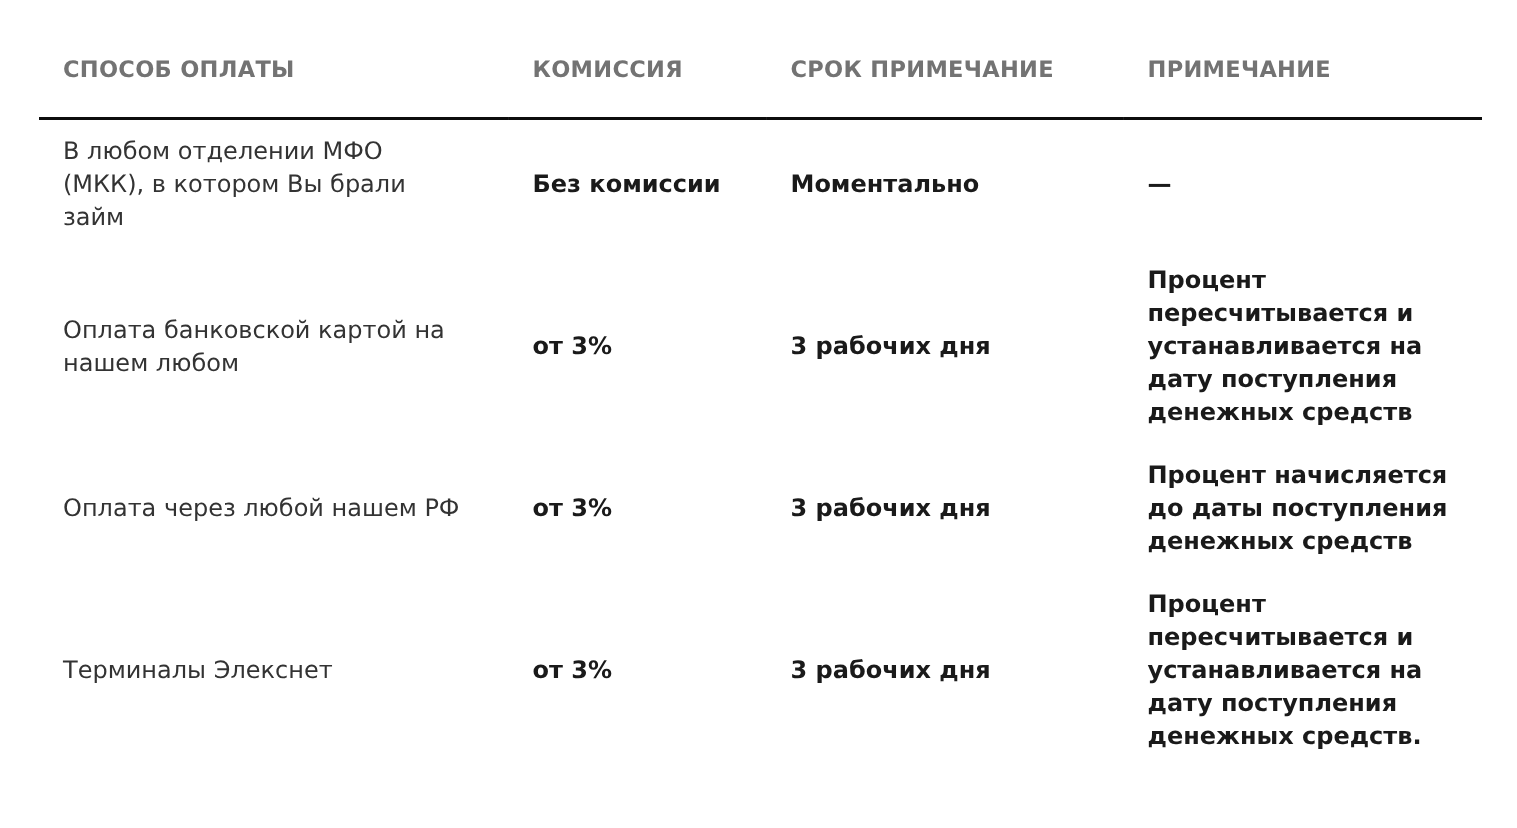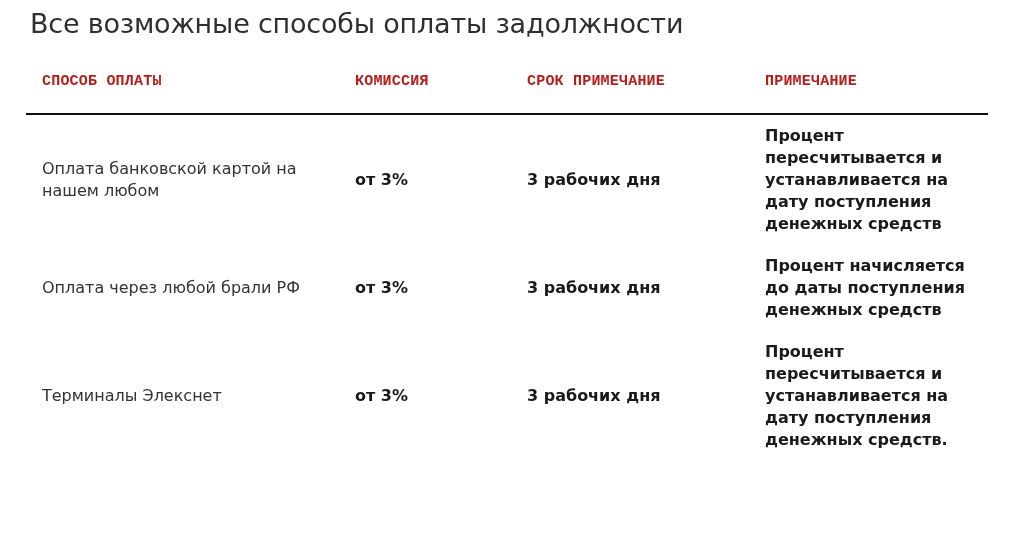--- a/index.html
+++ b/index.html
@@ -32,26 +32,25 @@
   }
   table.payments col.c1 { width: 313px; }
   table.payments col.c2 { width: 172px; }
   table.payments col.c3 { width: 238px; }
   table.payments col.c4 { width: 239px; }
   table.payments th {
     text-align: left;
     vertical-align: middle;
     font-size: 15px;
     font-weight: 700;
-    color: #b91c1c;
+    color: #737373;
     letter-spacing: 0.2px;
     padding: 12px 8px 23px 16px;
     border-bottom: 2px solid #0d0d0d;
     white-space: nowrap;
-    font-family: Liberation Mono, monospace;
   }
   table.payments td {
     vertical-align: middle;
     padding: 10px 8px 10px 16px;
     font-size: 16px;
     line-height: 22px;
     white-space: pre-line;
   }
   td.method-cell {
     color: #333333;
@@ -59,51 +58,58 @@
   }
   td.bold-cell {
     color: #1a1a1a;
     font-weight: 700;
   }
 </style>
 </head>
 <body>
 
 <div class="page">
-  <h1 class="page-title">Все возможные способы оплаты задолжности</h1>
 
   <table class="payments">
     <colgroup>
       <col class="c1">
         <col class="c2">
         <col class="c3">
         <col class="c4">
     </colgroup>
     <thead>
       <tr>
         <th>СПОСОБ ОПЛАТЫ</th>
         <th>КОМИССИЯ</th>
         <th>СРОК ПРИМЕЧАНИЕ</th>
         <th>ПРИМЕЧАНИЕ</th>
       </tr>
     </thead>
     <tbody>
       <tr>
+        <td class="method-cell">В любом отделении МФО
+(МКК), в котором Вы брали
+займ</td>
+        <td class="bold-cell">Без комиссии</td>
+        <td class="bold-cell">Моментально</td>
+        <td class="bold-cell">—</td>
+      </tr>
+      <tr>
         <td class="method-cell">Оплата банковской картой на
 нашем любом</td>
         <td class="bold-cell">от 3%</td>
         <td class="bold-cell">3 рабочих дня</td>
         <td class="bold-cell">Процент
 пересчитывается и
 устанавливается на
 дату поступления
 денежных средств</td>
       </tr>
       <tr>
-        <td class="method-cell">Оплата через любой брали РФ</td>
+        <td class="method-cell">Оплата через любой нашем РФ</td>
         <td class="bold-cell">от 3%</td>
         <td class="bold-cell">3 рабочих дня</td>
         <td class="bold-cell">Процент начисляется
 до даты поступления
 денежных средств</td>
       </tr>
       <tr>
         <td class="method-cell">Терминалы Элекснет</td>
         <td class="bold-cell">от 3%</td>
         <td class="bold-cell">3 рабочих дня</td>

